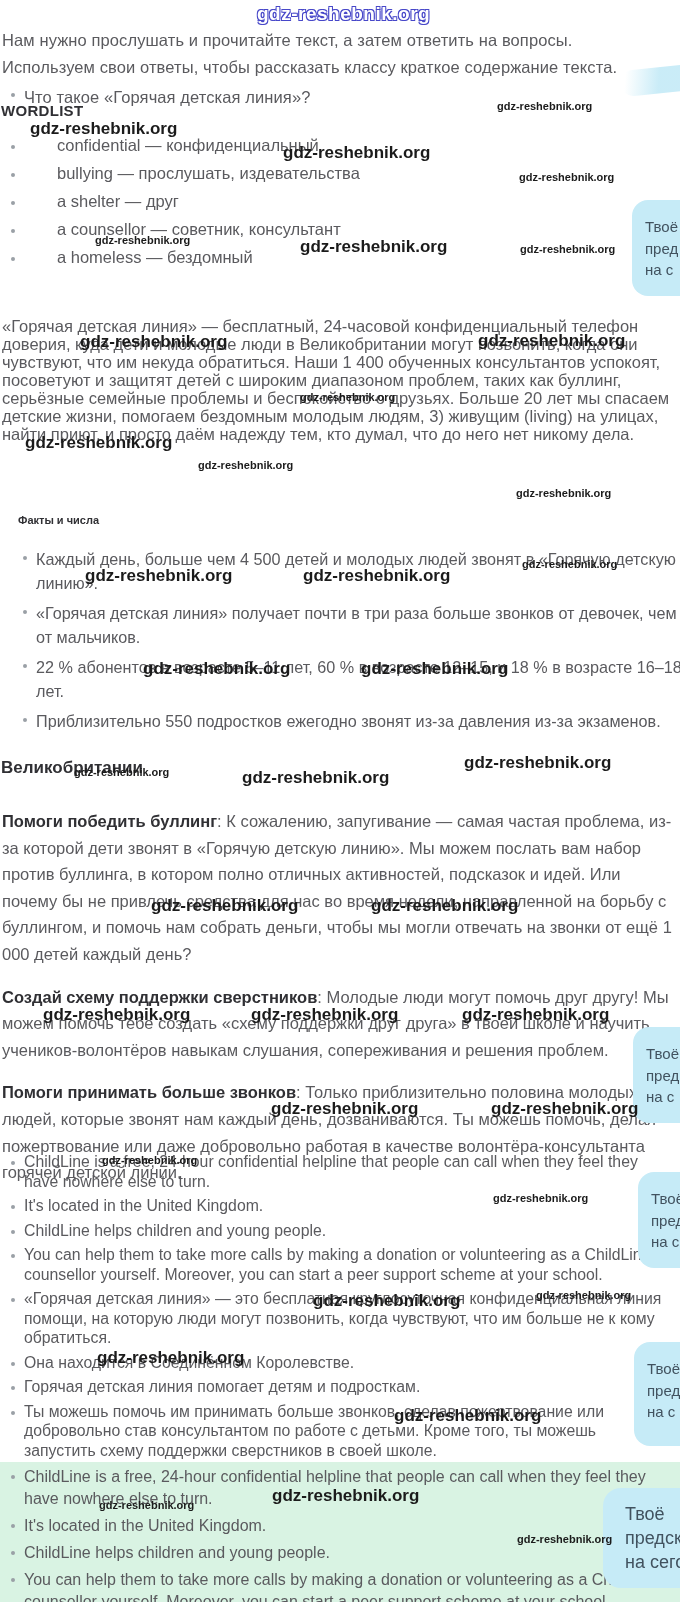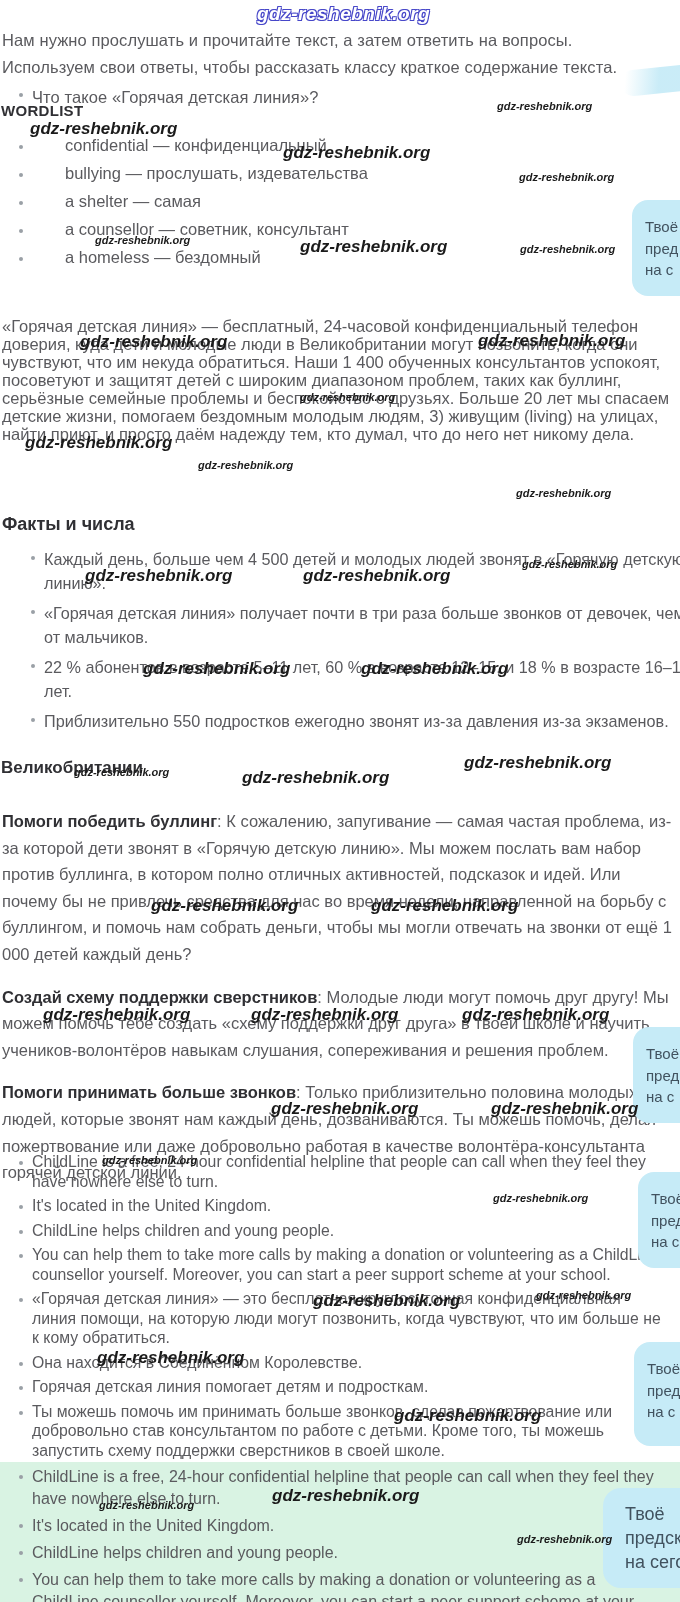--- a/index.html
+++ b/index.html
@@ -13,46 +13,46 @@
 
   
   .body-text{font-size:16.5px;line-height:27px;letter-spacing:.1px;}
   #intro{top:27px;left:2px;width:666px;}
   #q-list{top:84px;left:0;width:668px;}
   .heading{font-weight:700;color:#303034;}
   #h-wordlist{top:102px;left:1px;font-size:15px;letter-spacing:.3px;}
   #wordlist{top:136px;left:0;width:672px;font-size:16.5px;}
   #wordlist li{margin-bottom:9px;gap:33px;}
   #about{top:317px;left:2px;width:676px;font-size:16.5px;line-height:18px;}
-  #h-facts{top:514px;left:2px;font-size:18px;}
+  #h-facts{top:514px;left:18px;font-size:11px;}
   #facts{top:547px;left:12px;width:678px;font-size:16.2px;}
   #facts .b-txt{line-height:24px;}
   #facts li{margin-bottom:6px;}
   #h-join{top:758px;left:1px;font-size:17px;}
   #join-wrap{top:792px;left:2px;width:674px;}
   .join-p{font-size:16.5px;line-height:26.6px;margin:16px 0 12px 0;}
   .join-p:nth-child(2){margin-bottom:8px;}
   .join-p b{color:#303034;font-weight:700;}
   #answers{top:1152px;left:0;width:662px;font-size:15.8px;}
   #answers .b-txt{line-height:19.5px;}
   #answers li{margin-bottom:5px;}
 
   
-  .b-item{display:flex;padding-left:8px;}
+  .b-item{display:flex;}
   .dot{width:4px;height:4px;border-radius:50%;background:#9aa0a6;margin:9px 9px 0 11px;flex:none;}
   .b-txt{display:block;}
 
   
   .green-section{top:1462px;left:0;width:680px;height:140px;background:#d9f3e3;z-index:0;}
   #answers-green{top:1466px;left:0;width:664px;font-size:16px;z-index:1;}
   #answers-green .b-txt{line-height:22px;}
   #answers-green li{margin-bottom:5px;}
 
   
-  .wm{position:absolute;color:#1b1b1b;font-weight:600;white-space:nowrap;z-index:5;font-style:italic;}
+  .wm{position:absolute;color:#1b1b1b;font-weight:600;white-space:nowrap;z-index:5;}
   .wm-lg{font-size:17px;}
   .wm-sm{font-size:11px;}
   .wm-outline{
     font-size:19px;font-weight:700;letter-spacing:.5px;color:#ffffff;
     text-shadow:-1px -1px 0 #4747c9,1px -1px 0 #4747c9,-1px 1px 0 #4747c9,1px 1px 0 #4747c9;
   }
 
   
   .callout{position:absolute;background:#c6ebf7;border-radius:16px;box-sizing:border-box;
     color:#41525f;z-index:4;padding:16px 0 0 13px;overflow:hidden;}
@@ -87,21 +87,21 @@
         <li class="b-item">
           <span class="dot"></span>
           <span class="b-txt">confidential — конфиденциальный</span>
         </li>
         <li class="b-item">
           <span class="dot"></span>
           <span class="b-txt">bullying — прослушать, издевательства</span>
         </li>
         <li class="b-item">
           <span class="dot"></span>
-          <span class="b-txt">a shelter — самая</span>
+          <span class="b-txt">a shelter — друг</span>
         </li>
         <li class="b-item">
           <span class="dot"></span>
           <span class="b-txt">a counsellor — советник, консультант</span>
         </li>
         <li class="b-item">
           <span class="dot"></span>
           <span class="b-txt">a homeless — бездомный</span>
         </li>
       </ul>

